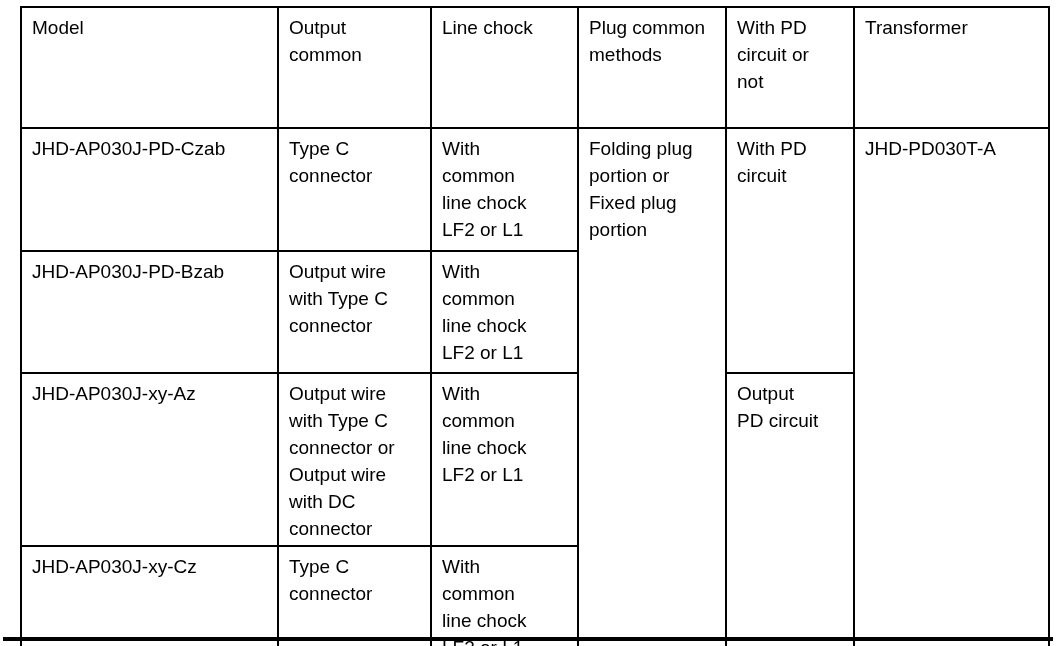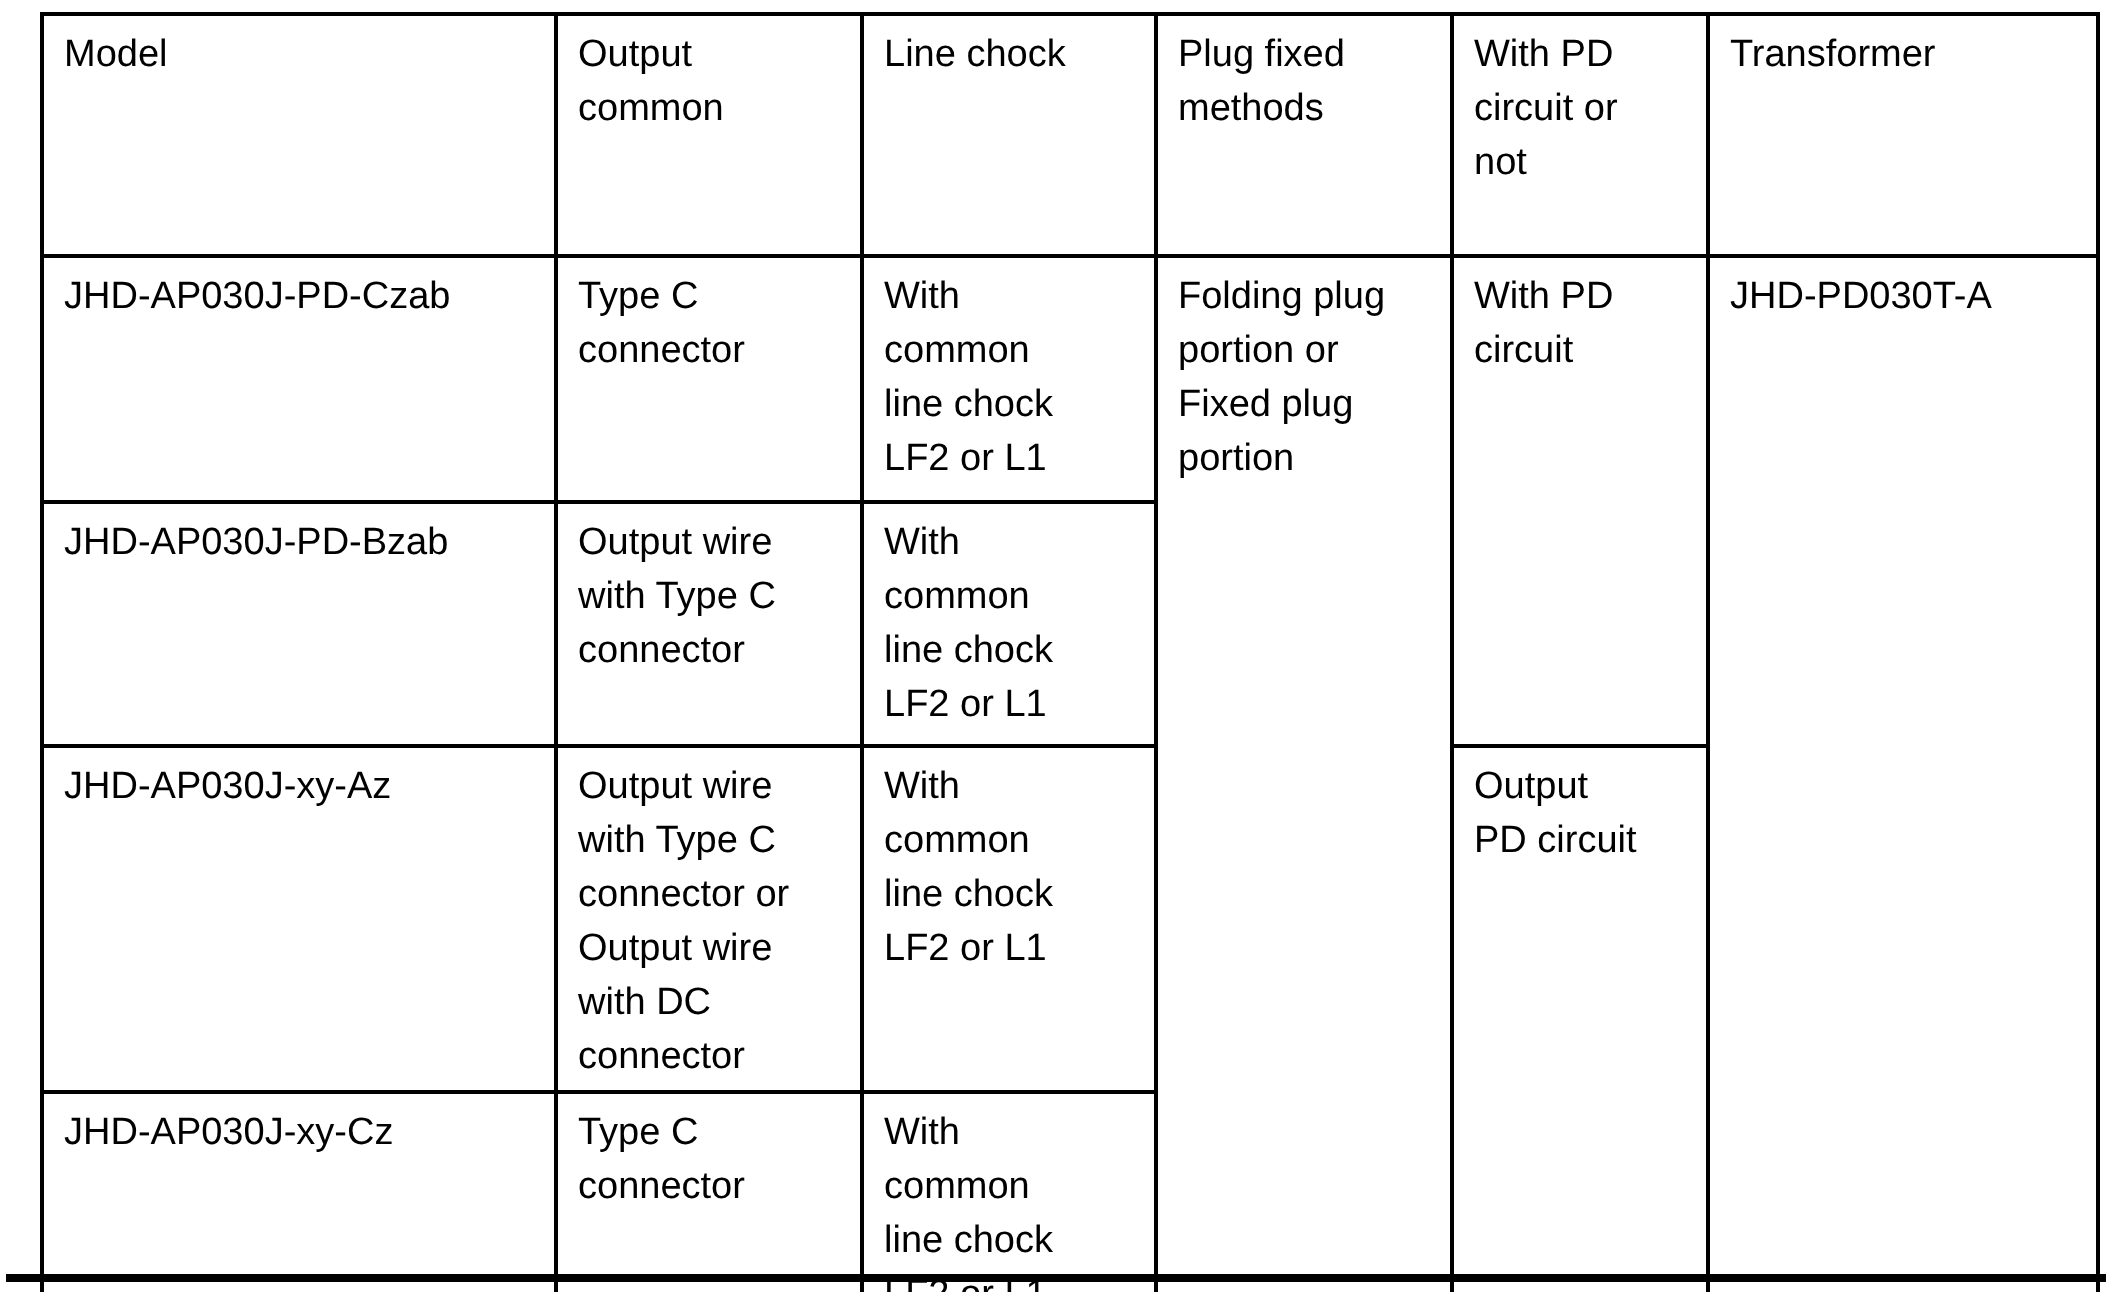--- a/index.html
+++ b/index.html
@@ -54,21 +54,21 @@
     <col style="width:148px">
     <col style="width:128px">
     <col style="width:195px">
   </colgroup>
   <tbody>
     <tr style="height:121px">
       <th>Model</th>
       <th>Output
 common</th>
       <th>Line chock</th>
-      <th>Plug fixed
+      <th>Plug common
 methods</th>
       <th>With PD
 circuit or
 not</th>
       <th>Transformer</th>
     </tr>
     <tr style="height:123px">
       <td>JHD-AP030J-PD-Czab</td>
       <td>Type C
 connector</td>

